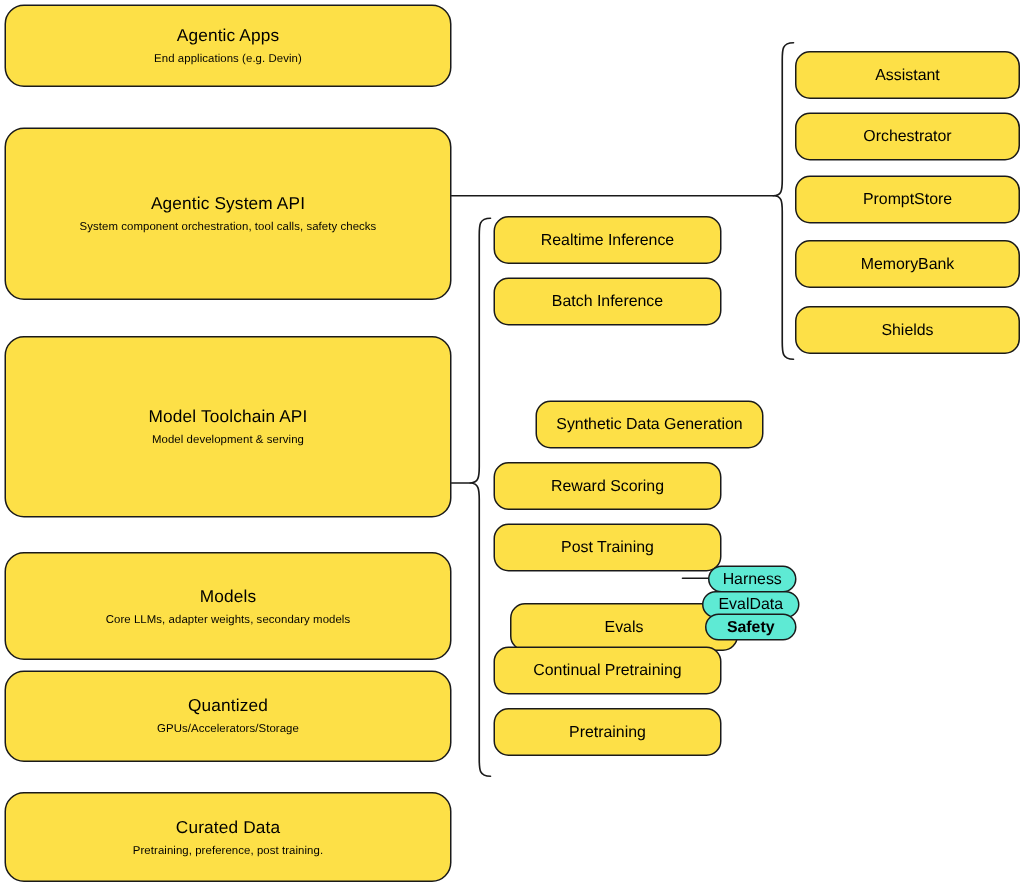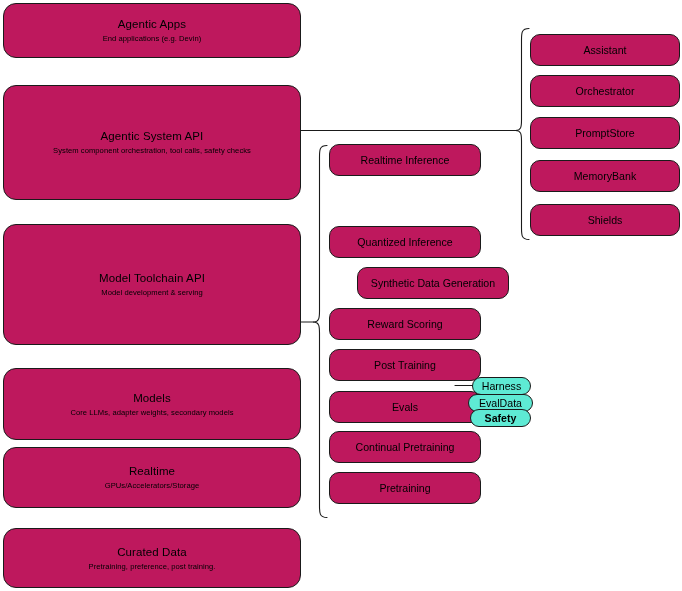--- a/index.html
+++ b/index.html
@@ -17,21 +17,21 @@
     width: 682px;
     height: 591px;
     background: #ffffff;
     overflow: hidden;
   }
   .box {
     position: absolute;
     box-sizing: border-box;
     border: 1.1px solid #1a1a1a;
     border-radius: 11px;
-    background: #be185d;
+    background: #fde047;
     display: flex;
     flex-direction: column;
     align-items: center;
     justify-content: center;
     text-align: center;
     color: #000000;
   }
   .layer-box {
     left: 3px;
     width: 298px;
@@ -135,45 +135,45 @@
     <div class="layer-title">Model Toolchain API</div>
     <div class="layer-sub">Model development &amp; serving</div>
   </div>
 
   <div class="box layer-box" style="top:368px; height:72px;">
     <div class="layer-title">Models</div>
     <div class="layer-sub">Core LLMs, adapter weights, secondary models</div>
   </div>
 
   <div class="box layer-box" style="top:447px; height:61px;">
-    <div class="layer-title">Realtime</div>
+    <div class="layer-title">Quantized</div>
     <div class="layer-sub">GPUs/Accelerators/Storage</div>
   </div>
 
   <div class="box layer-box" style="top:528px; height:60px;">
     <div class="layer-title">Curated Data</div>
     <div class="layer-sub">Pretraining, preference, post training.</div>
   </div>
 
   <div class="box mid-box" style="top:144px;">
     <span>Realtime Inference</span>
   </div>
-  <div class="box mid-box" style="top:226px;">
-    <span>Quantized Inference</span>
+  <div class="box mid-box" style="top:185px;">
+    <span>Batch Inference</span>
   </div>
   <div class="box mid-box" style="top:267px;margin-left:28px;">
     <span>Synthetic Data Generation</span>
   </div>
   <div class="box mid-box" style="top:308px;">
     <span>Reward Scoring</span>
   </div>
   <div class="box mid-box" style="top:349px;">
     <span>Post Training</span>
   </div>
-  <div class="box mid-box" style="top:391px;">
+  <div class="box mid-box" style="top:402px;margin-left:11px;">
     <span>Evals</span>
   </div>
   <div class="box mid-box" style="top:431px;">
     <span>Continual Pretraining</span>
   </div>
   <div class="box mid-box" style="top:472px;">
     <span>Pretraining</span>
   </div>
 
   <div class="pill" style="left:472px; top:377px; width:59px;">

